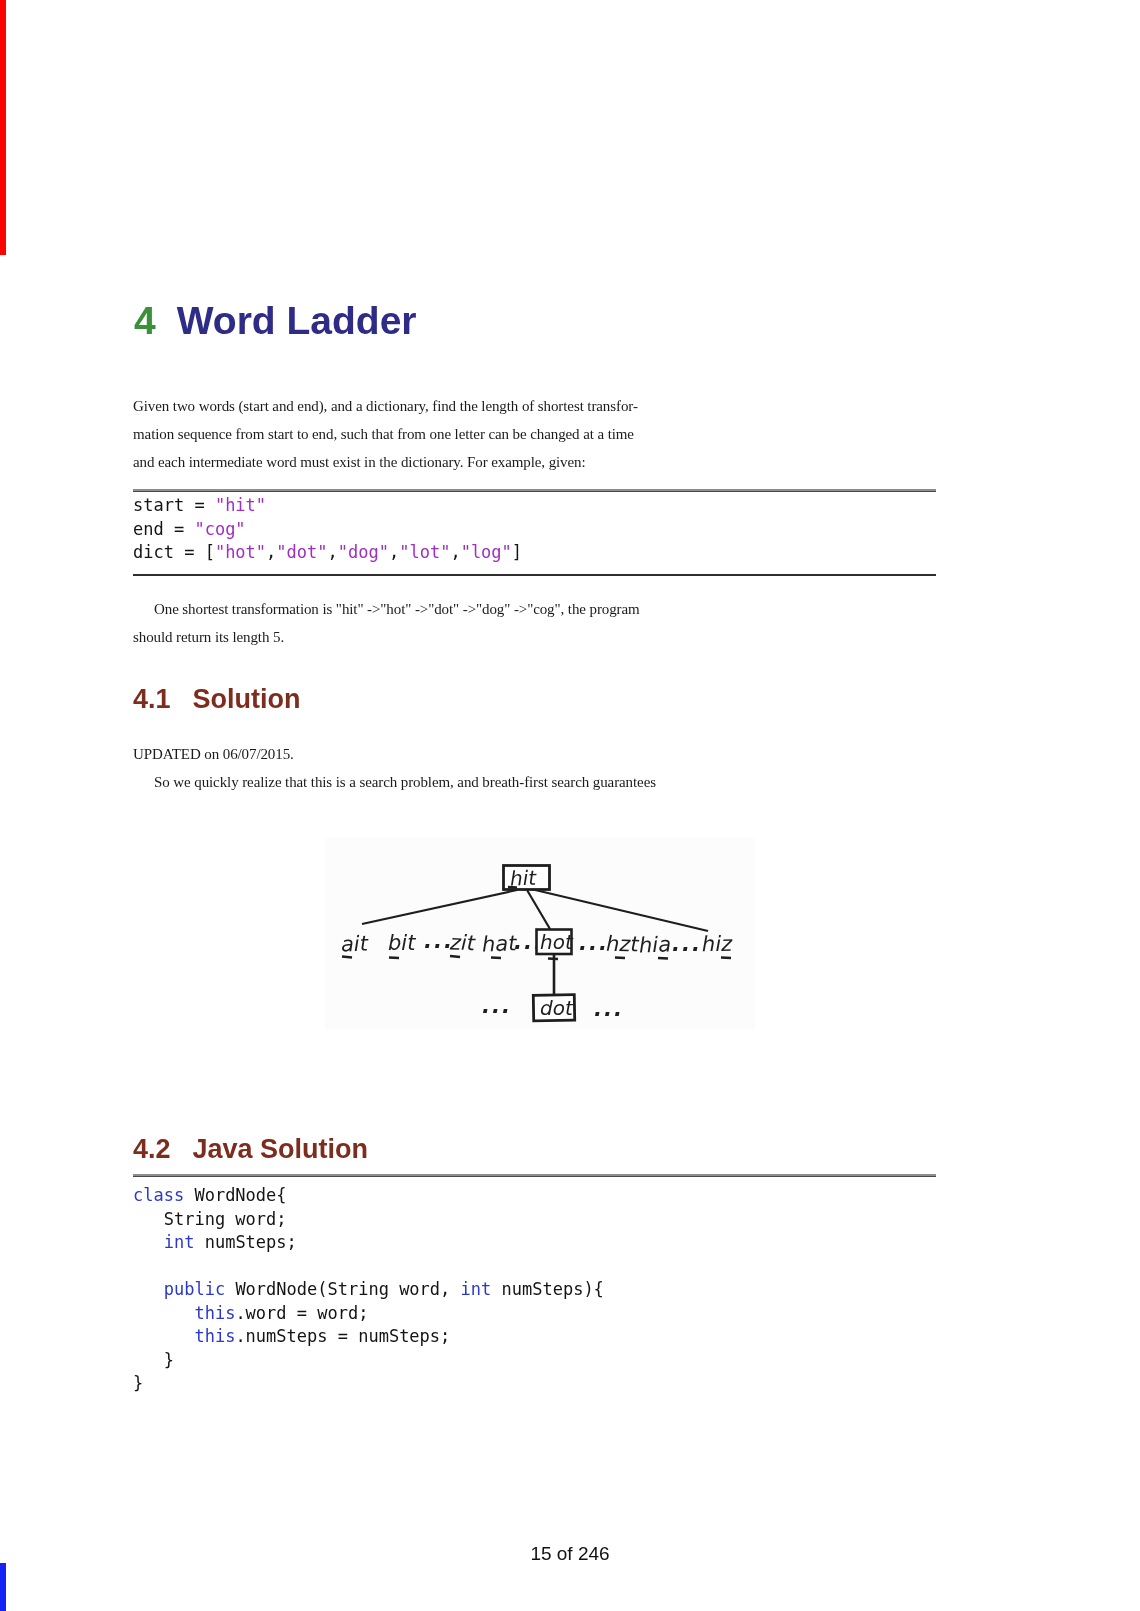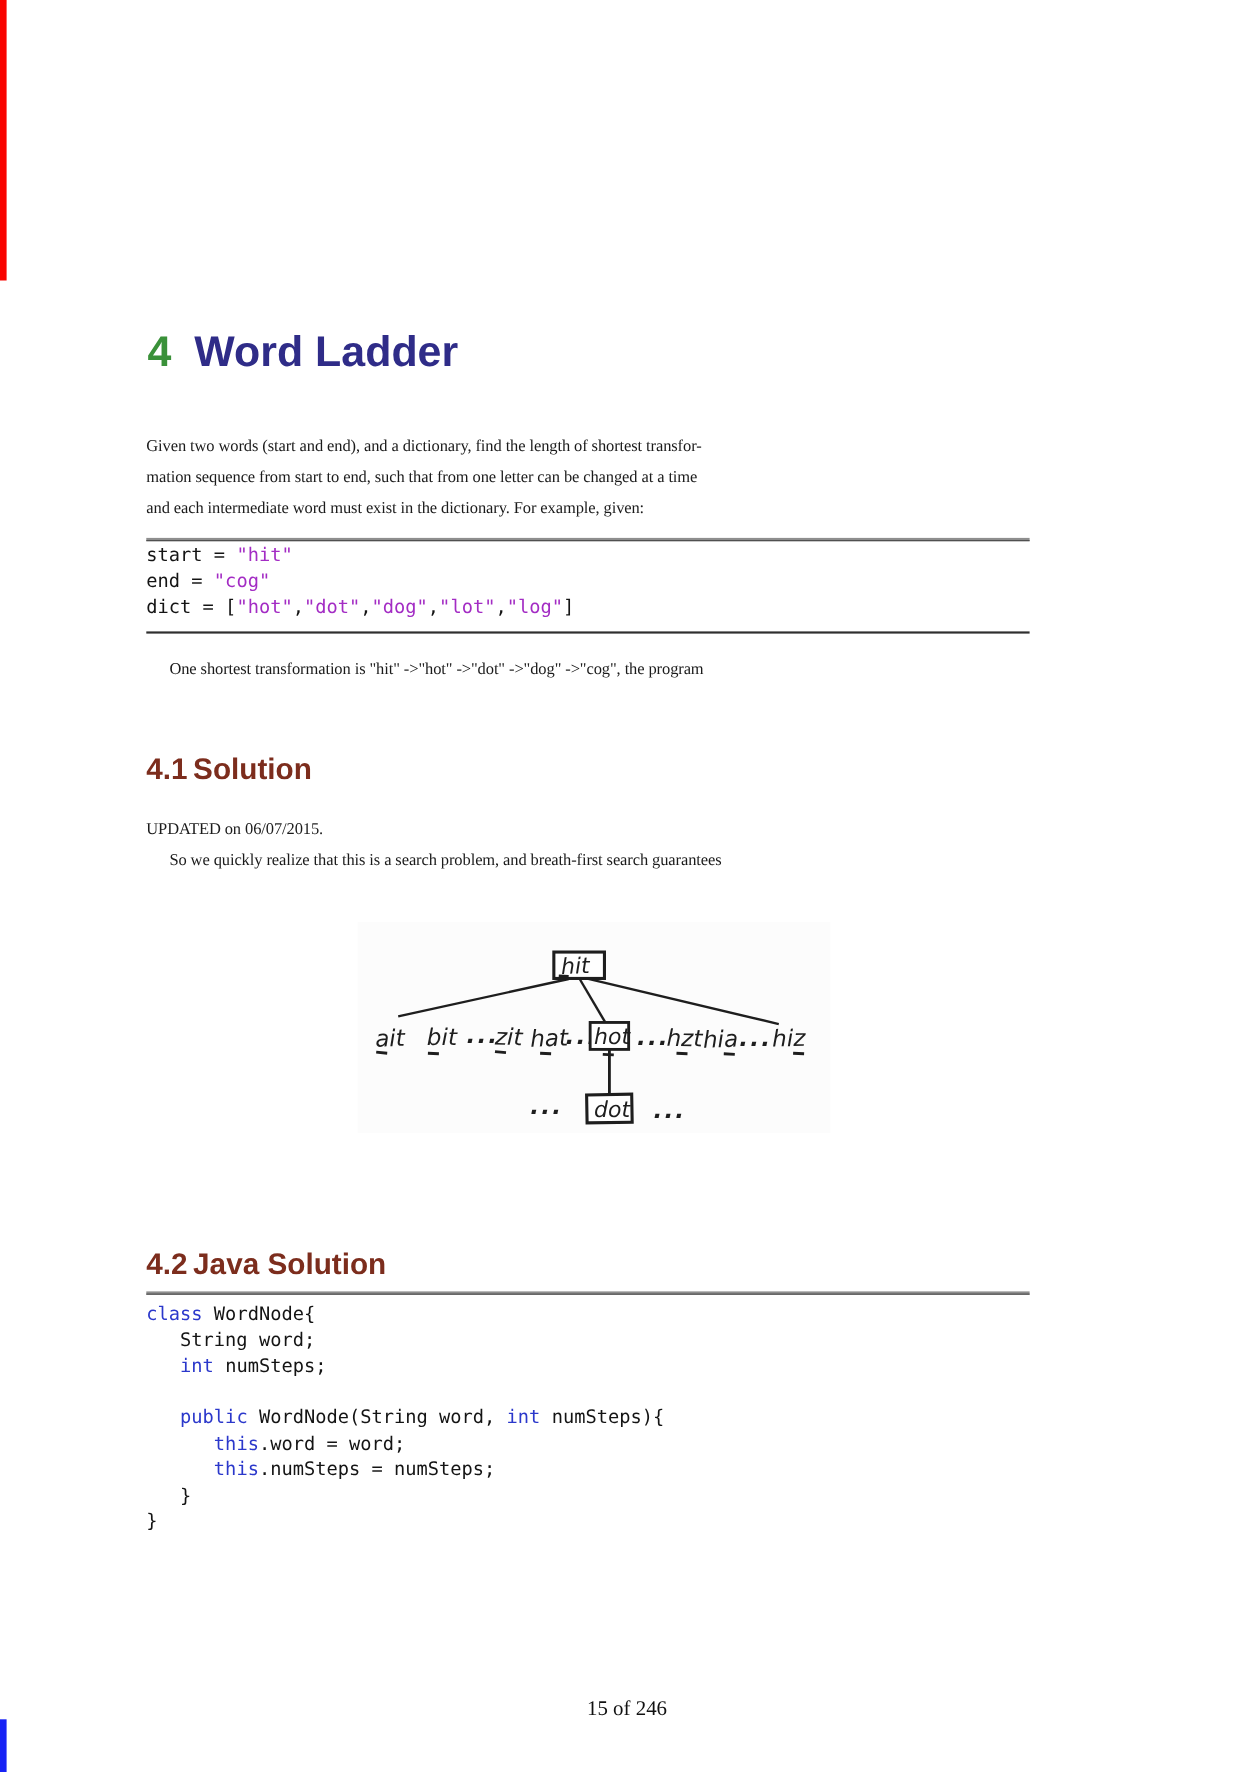--- a/index.html
+++ b/index.html
@@ -17,39 +17,39 @@
 
   .h1{
     font-family:"Liberation Sans","DejaVu Sans",sans-serif;font-weight:bold;
     font-size:39px;line-height:1;color:#2f2c88;white-space:nowrap;
   }
   .h1 .num{color:#3a9139;margin-right:21px;}
   .h2{
     font-family:"Liberation Sans","DejaVu Sans",sans-serif;font-weight:bold;
     font-size:27px;line-height:1;color:#7c2d1d;white-space:nowrap;
   }
-  .h2 .num{margin-right:5px;}
+  .h2 .num{margin-right:22px;}
 
   .body-line{
     font-size:15px;line-height:28px;white-space:nowrap;letter-spacing:-0.1px;
   }
   .indent{padding-left:21px;}
 
   .rule{position:absolute;width:803px;height:2px;background:#8e8e8e;border-bottom:1px solid #4a4a4a;}
   .rule.dark{background:#2f2f2f;border-bottom:none;height:2px;}
 
   .code{
     font-family:"DejaVu Sans Mono","Liberation Mono",monospace;
     font-size:17px;line-height:23.5px;color:#141414;white-space:pre;
   }
   .tok-k{color:#2b38cb;}
   .tok-s{color:#a32cc4;}
 
   .footer{
-    font-family:Liberation Serif, serif;
+    font-family:Liberation Sans, sans-serif;
     font-size:19px;color:#111111;width:1140px;text-align:center;
   }
 
   .figure-svg text{
     font-family:"DejaVu Sans","Liberation Sans",sans-serif;
     font-style:italic;fill:#1e1e1e;
   }
 </style>
 </head>
 <body>
@@ -68,20 +68,21 @@
     <div class="body-line">mation sequence from start to end, such that from one letter can be changed at a time</div>
     <div class="body-line">and each intermediate word must exist in the dictionary. For example, given:</div>
   </div>
 
   <div class="rule abs" style="left:133px;top:489px;"></div>
   <div class="abs code" style="left:133px;top:494px;"><div class="code-line"><span style="white-space: pre;">start = </span><span class="tok-s" style="white-space: pre;">"hit"</span></div><div class="code-line"><span style="white-space: pre;">end = </span><span class="tok-s" style="white-space: pre;">"cog"</span></div><div class="code-line"><span style="white-space: pre;">dict = [</span><span class="tok-s" style="white-space: pre;">"hot"</span><span style="white-space: pre;">,</span><span class="tok-s" style="white-space: pre;">"dot"</span><span style="white-space: pre;">,</span><span class="tok-s" style="white-space: pre;">"dog"</span><span style="white-space: pre;">,</span><span class="tok-s" style="white-space: pre;">"lot"</span><span style="white-space: pre;">,</span><span class="tok-s" style="white-space: pre;">"log"</span><span style="white-space: pre;">]</span></div></div>
   <div class="rule dark abs" style="left:133px;top:574px;"></div>
 
   <div class="abs" style="left:133px;top:595px;">
     <div class="body-line indent">One shortest transformation is "hit" -&gt;"hot" -&gt;"dot" -&gt;"dog" -&gt;"cog", the program</div>
+    <div class="body-line">should return its length 5.</div>
   </div>
 
   <div class="abs h2" style="left:133px;top:686px;">
     <span class="num">4.1</span><span>Solution</span>
   </div>
 
   <div class="abs body-line" style="left:133px;top:740px;">UPDATED on 06/07/2015.</div>
 
   <div class="abs" style="left:133px;top:768px;">
     <div class="body-line indent">So we quickly realize that this is a search problem, and breath-first search guarantees</div>

